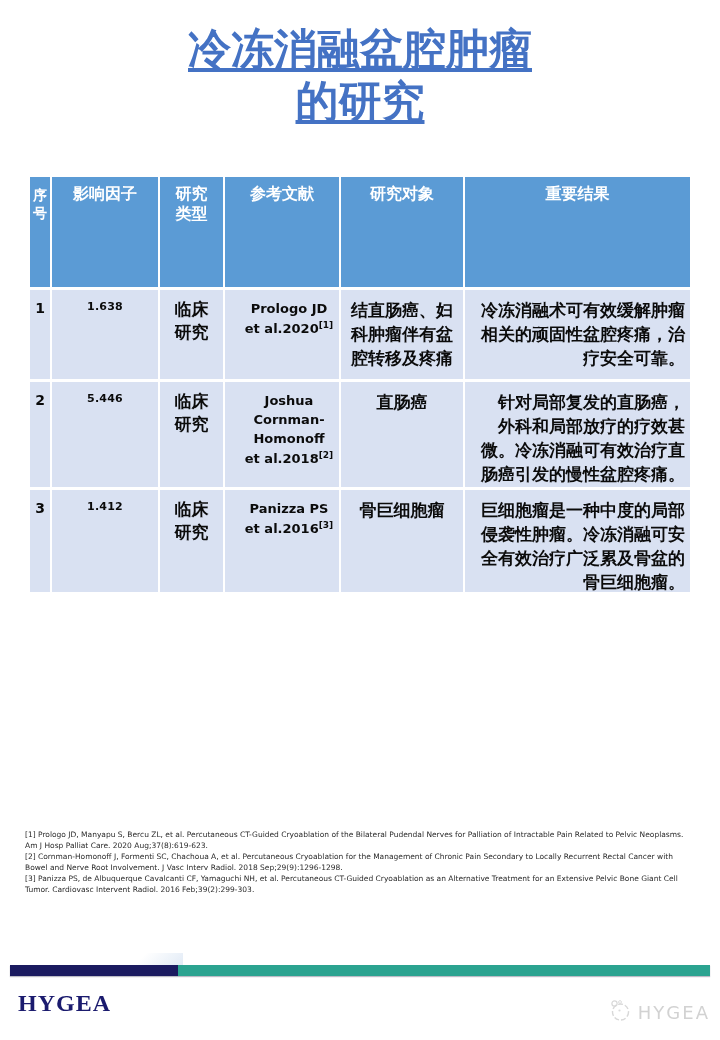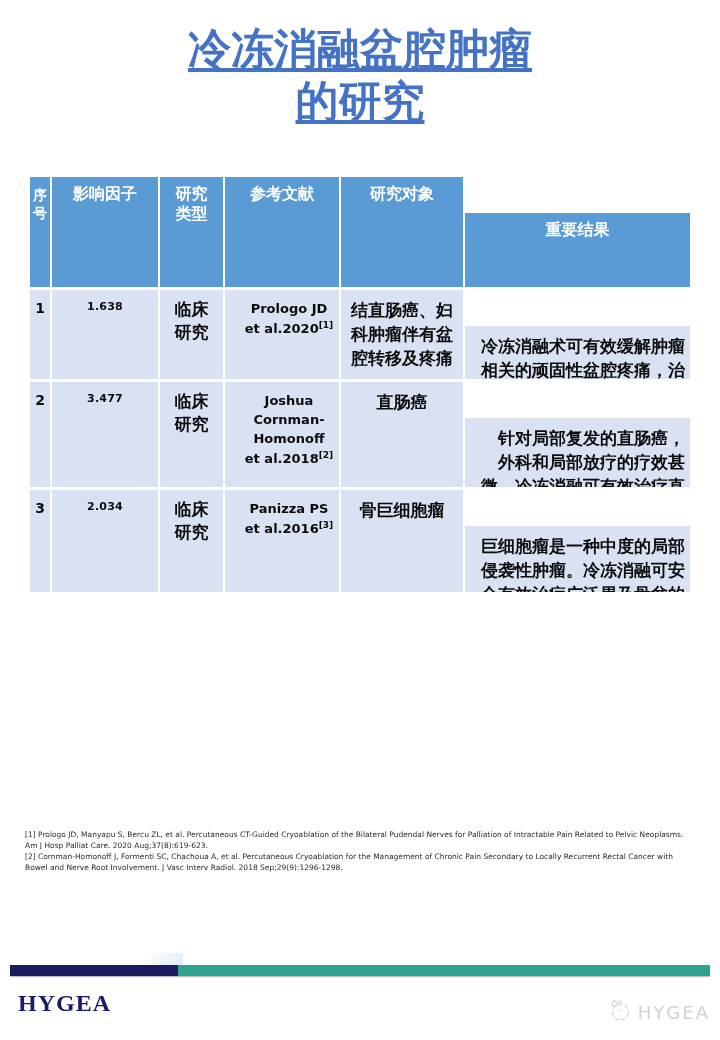--- a/index.html
+++ b/index.html
@@ -24,21 +24,21 @@
     grid-template-columns:22px 108px 65px 116px 124px 225px;
     grid-template-rows:113px 92px 108px 105px;
   }
   .tr { display:contents; }
   .td {
     box-sizing:border-box; overflow:hidden;
     border-right:2px solid #ffffff; border-bottom:3px solid #ffffff;
     background:#D9E1F2; color:#0b0b0b; font-weight:bold;
     text-align:center; padding-top:8px;
   }
-  .td:last-child { border-right:none;margin-top:36px; }
+  .td:last-child { border-right:none; }
   .th {
     background:#5B9BD5; color:#ffffff; font-size:16px; line-height:1.25;
     padding-top:7px;
   }
   .c-no  { font-size:14px; padding-top:10px; }
   .c-if  { font-size:11px; padding-top:10px; letter-spacing:0.2px; }
   .c-type{ font-size:17px; line-height:1.35; }
   .c-ref { font-size:13px; line-height:1.45; padding-top:10px; padding-left:16px; padding-right:2px; }
   .c-ref sup { font-size:9px; }
   .c-subj{ font-size:17px; line-height:1.42; padding-left:6px; padding-right:6px; }
@@ -99,46 +99,47 @@
       <div class="td c-type pre">临床
 研究</div>
       <div class="td c-ref"><span class="pre">Prologo JD
 et al.2020</span><sup>[1]</sup></div>
       <div class="td c-subj">结直肠癌、妇科肿瘤伴有盆腔转移及疼痛</div>
       <div class="td c-res">冷冻消融术可有效缓解肿瘤相关的顽固性盆腔疼痛，治疗安全可靠。</div>
     </div>
 
     <div class="tr">
       <div class="td c-no">2</div>
-      <div class="td c-if">3.477</div>
+      <div class="td c-if">5.446</div>
       <div class="td c-type pre">临床
 研究</div>
       <div class="td c-ref"><span class="pre">Joshua
 Cornman-
 Homonoff
 et al.2018</span><sup>[2]</sup></div>
       <div class="td c-subj">直肠癌</div>
       <div class="td c-res">　针对局部复发的直肠癌，外科和局部放疗的疗效甚微。冷冻消融可有效治疗直肠癌引发的慢性盆腔疼痛。</div>
     </div>
 
     <div class="tr">
       <div class="td c-no">3</div>
-      <div class="td c-if">2.034</div>
+      <div class="td c-if">1.412</div>
       <div class="td c-type pre">临床
 研究</div>
       <div class="td c-ref"><span class="pre">Panizza PS
 et al.2016</span><sup>[3]</sup></div>
       <div class="td c-subj">骨巨细胞瘤</div>
       <div class="td c-res">巨细胞瘤是一种中度的局部侵袭性肿瘤。冷冻消融可安全有效治疗广泛累及骨盆的骨巨细胞瘤。</div>
     </div>
   </div>
 
   <div class="footnotes">
     <div>[1] Prologo JD, Manyapu S, Bercu ZL, et al. Percutaneous CT-Guided Cryoablation of the Bilateral Pudendal Nerves for Palliation of Intractable Pain Related to Pelvic Neoplasms. Am J Hosp Palliat Care. 2020 Aug;37(8):619-623.</div>
     <div>[2] Cornman-Homonoff J, Formenti SC, Chachoua A, et al. Percutaneous Cryoablation for the Management of Chronic Pain Secondary to Locally Recurrent Rectal Cancer with Bowel and Nerve Root Involvement. J Vasc Interv Radiol. 2018 Sep;29(9):1296-1298.</div>
+    <div>[3] Panizza PS, de Albuquerque Cavalcanti CF, Yamaguchi NH, et al. Percutaneous CT-Guided Cryoablation as an Alternative Treatment for an Extensive Pelvic Bone Giant Cell Tumor. Cardiovasc Intervent Radiol. 2016 Feb;39(2):299-303.</div>
   </div>
 
   <div class="bar-highlight"></div>
   <div class="bar">
     <div class="bar-navy"></div>
     <div class="bar-teal"></div>
   </div>
 
   <div class="logo-text">HYGEA</div>
 

